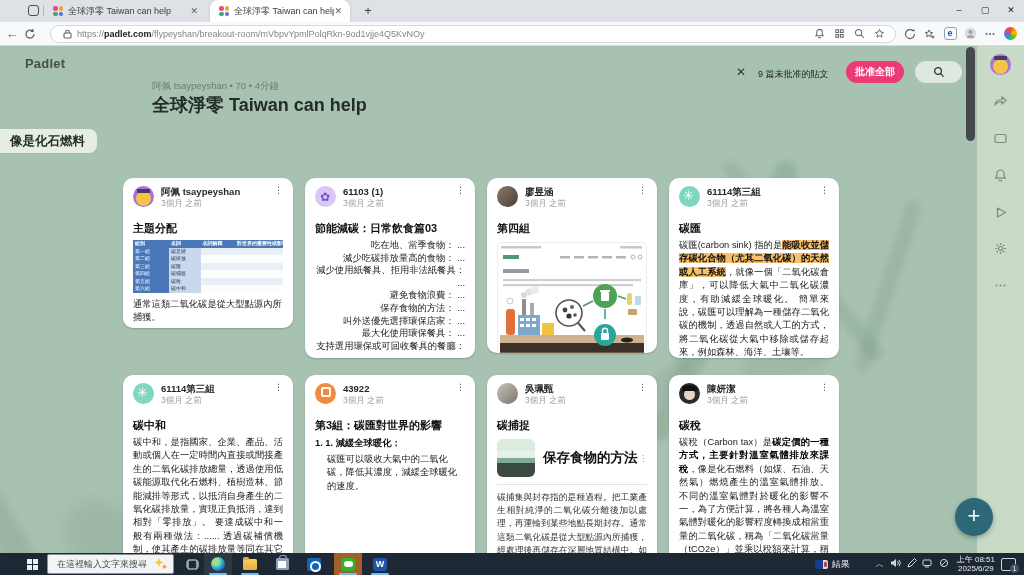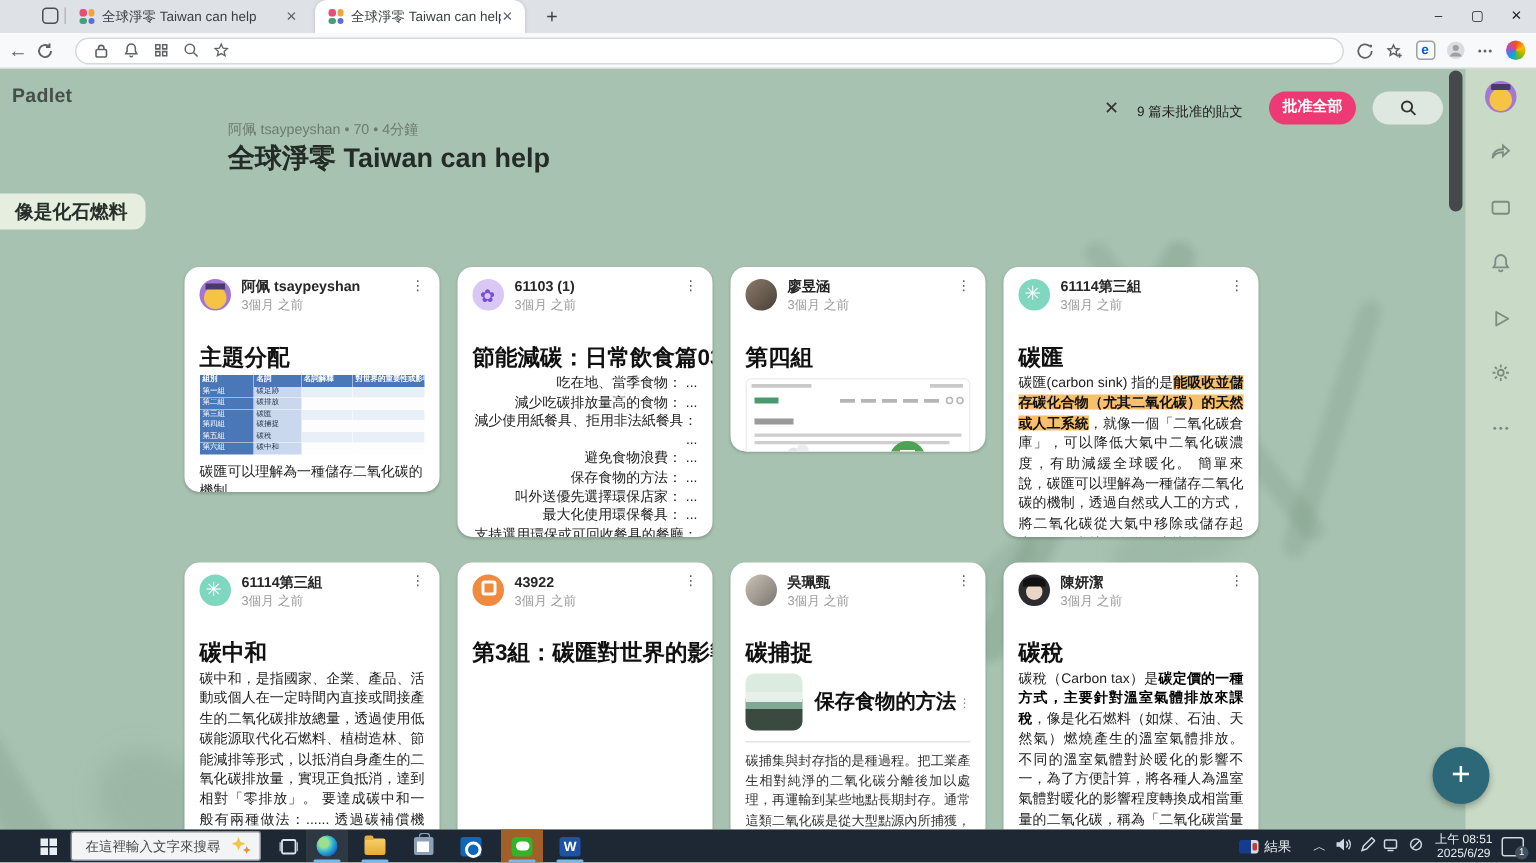--- a/index.html
+++ b/index.html
@@ -41,21 +41,21 @@
 
 .page { position:absolute; top:46px; left:0; width:1024px; height:507px; background:#a8c2b1; overflow:hidden; }
 .tex { position:absolute; pointer-events:none; }
 .t1 { left:712px; top:100px; width:22px; height:310px; background:rgba(98,134,112,.26); transform:rotate(26deg); border-radius:12px; filter:blur(3px); }
 .t2 { left:795px; top:90px; width:16px; height:250px; background:rgba(98,134,112,.20); transform:rotate(-38deg); border-radius:10px; filter:blur(3px); }
 .t3 { left:600px; top:280px; width:20px; height:210px; background:rgba(98,134,112,.16); transform:rotate(48deg); border-radius:10px; filter:blur(3px); }
 .t4 { left:10px; top:420px; width:30px; height:200px; background:rgba(98,134,112,.22); transform:rotate(-30deg); border-radius:16px; filter:blur(4px); }
 .t5 { left:880px; top:150px; width:16px; height:180px; background:rgba(98,134,112,.20); transform:rotate(18deg); border-radius:10px; filter:blur(3px); }
 .t6 { left:60px; top:470px; width:140px; height:60px; background:rgba(98,134,112,.18); transform:rotate(24deg); border-radius:30px; filter:blur(8px); }
 .t7 { left:740px; top:300px; width:90px; height:34px; background:rgba(98,134,112,.16); transform:rotate(-20deg); border-radius:17px; filter:blur(6px); }
-.padlet-logo { position:absolute; left:8px; top:10px; font-size:13px; font-weight:bold; color:#454f49; letter-spacing:.2px; }
+.padlet-logo { position:absolute; left:25px; top:10px; font-size:13px; font-weight:bold; color:#454f49; letter-spacing:.2px; }
 .board-meta { position:absolute; left:152px; top:34px; font-size:9.5px; color:#6d7b70; }
 .board-title { position:absolute; left:152px; top:47px; font-size:18px; font-weight:bold; color:#232c26; }
 .mod-x { position:absolute; left:736px; top:19px; font-size:12px; color:#333; }
 .mod-label { position:absolute; left:758px; top:22px; font-size:9px; color:#222; }
 .approve-btn { position:absolute; left:846px; top:15px; height:22px; padding:0 9px; border-radius:11px; background:#ee3a74; color:#fff; font-size:10px; font-weight:bold; line-height:22px; }
 .search-pill { position:absolute; left:915px; top:15px; width:47px; height:22px; border-radius:11px; background:rgba(255,255,255,.62); display:flex; align-items:center; justify-content:center; }
 .section-chip { position:absolute; left:0; top:83px; height:24px; padding:0 12px 0 10px; background:rgba(233,240,227,.95); border-radius:0 8px 8px 0; font-size:12.5px; font-weight:bold; color:#25302a; line-height:24px; }
 
 
 .side { position:absolute; right:0; top:0; width:47px; height:507px; background:#c9dac7; }
@@ -67,21 +67,21 @@
 .fab { position:absolute; left:955px; top:452px; width:38px; height:38px; border-radius:50%; background:#2d6878; color:#fff; font-size:22px; font-weight:300; text-align:center; line-height:36px; box-shadow:0 2px 5px rgba(0,0,0,.3); }
 
 
 .card { position:absolute; width:170px; background:#fff; border-radius:10px; box-shadow:0 1px 2px rgba(0,0,0,.18); padding:8px 10px 8px 10px; overflow:hidden; }
 .chead { display:flex; align-items:flex-start; }
 .cav { width:21px; height:21px; border-radius:50%; flex:none; margin-right:7px; position:relative; overflow:hidden; }
 .cmeta { flex:1; min-width:0; }
 .cname { font-size:9.5px; font-weight:bold; color:#272727; line-height:11px; white-space:nowrap; }
 .ctime { font-size:8.5px; color:#9b9b9b; line-height:10px; margin-top:1px; }
 .cdots { font-size:9px; color:#555; letter-spacing:0; line-height:9px; }
-.ctitle { font-size:15px; font-weight:bold; color:#111; margin-top:23px; line-height:15px; white-space:nowrap; }
+.ctitle { font-size:11px; font-weight:bold; color:#111; margin-top:13px; line-height:15px; white-space:nowrap; }
 .cbody { font-size:9.3px; color:#222; line-height:13.4px; margin-top:3px; text-align:justify; }
 .cbody.prelist { white-space:pre-line; text-align:right; line-height:12.6px; }
 mark.hl { background:#f8c06b; color:#111; font-weight:bold; }
 .cbody b { font-weight:bold; color:#000; }
 .numli { margin-top:4px; }
 .numli .lt { font-weight:bold; font-size:9.3px; color:#111; }
 .numli .lb { margin-left:12px; text-align:left; }
 
 .ttable { width:150px; border-collapse:collapse; margin-top:4px; table-layout:fixed; }
 .ttable td { font-size:5px; color:#26324a; padding:0 2px; height:7.5px; line-height:7.5px; overflow:hidden; white-space:nowrap; }
@@ -120,21 +120,21 @@
 .store:after { content:""; position:absolute; left:2.5px; top:2.5px; width:8px; height:7px; background:#fff; }
 .outlook { width:14px; height:13px; background:#1066b8; border-radius:2px; position:relative; }
 .outlook:after { content:""; position:absolute; left:2.5px; top:3px; width:7px; height:7px; border-radius:50%; border:2px solid #fff; }
 .line-btn { background:#a25f28; }
 .line-logo { width:14px; height:13px; background:#34b32a; border-radius:3px; position:relative; }
 .line-logo:after { content:""; position:absolute; left:2.5px; top:3px; width:9px; height:6.5px; background:#fff; border-radius:3px; }
 .word { width:14px; height:13px; background:#1c53a5; border-radius:2px; color:#fff; font-size:9px; font-weight:bold; text-align:center; line-height:13px; }
 .tray { position:absolute; right:2px; top:0; height:22px; display:flex; align-items:center; }
 .mlb { width:13px; height:9px; background:linear-gradient(90deg,#143d8f 60%, #d8dce2 60%); border-radius:2px; margin-right:4px; position:relative; }
 .mlb:after{ content:""; position:absolute; right:1px; top:2px; width:3px; height:5px; background:#c23a3a; border-radius:1px; }
-.tray .news { color:#e8edf2; font-size:9px; margin-right:12px; }
+.tray .news { color:#e8edf2; font-size:9px; margin-right:23px; }
 .tray-ic { color:#cfd6dd; font-size:9px; width:14px; text-align:center; margin-right:2px; }
 .clock { color:#e8edf2; font-size:8px; text-align:center; line-height:9px; margin:0 6px 0 4px; }
 .notif { position:relative; width:15px; height:13px; border:1px solid #cfd6dd; border-radius:2px; margin-right:6px; }
 .notif .badge { position:absolute; right:-4px; bottom:-3px; width:9px; height:9px; border-radius:50%; background:#425060; color:#fff; font-size:6.5px; text-align:center; line-height:9px; }
 </style>
 </head>
 <body>
 
 <div class="screen">
 
@@ -176,20 +176,21 @@
           <path d="M10 6a4 4 0 1 1-1.2-2.8M9 1v2.4H6.6" fill="none" stroke="#5f6368" stroke-width="1.3"></path>
         </svg>
     </div>
     <div class="addr">
       <div class="ticon">
         <svg class="ic" width="9" height="10" viewBox="0 0 9 10">
             <rect x="1" y="4" width="7" height="5" rx="1" fill="none" stroke="#5f6368" stroke-width="1.1"></rect>
             <path d="M2.7 4V3a1.8 1.8 0 0 1 3.6 0v1" fill="none" stroke="#5f6368" stroke-width="1.1"></path>
           </svg>
       </div>
+      <div class="url"><span>https://</span><b>padlet.com</b><span>/flypeyshan/breakout-room/mVbpvYpmlPolqRkn-9od1vjje4Q5KvNOy</span></div>
       <div class="ticon">
         <svg class="ic" width="11" height="11" viewBox="0 0 12 12">
             <path d="M6 1.5a3 3 0 0 1 3 3v2.2l1 1.8H2l1-1.8V4.5a3 3 0 0 1 3-3zM5 9.8a1 1 0 0 0 2 0" fill="none" stroke="#5f6368" stroke-width="1.1"></path>
           </svg>
       </div>
       <div class="ticon">
         <svg class="ic" width="11" height="11" viewBox="0 0 12 12">
             <path d="M2 2h3v3H2zM7 2h3v3H7zM2 7h3v3H2zM7 7h3v3H7z" fill="none" stroke="#5f6368" stroke-width="1.1"></path>
           </svg>
       </div>
@@ -360,21 +361,21 @@
               <td class="r"></td>
             </tr>
         <tr class="even">
               <td class="g">第六組</td>
               <td class="n">碳中和</td>
               <td class="r"></td>
               <td class="r"></td>
             </tr>
       </tbody>
         </table>
-      <div class="cbody" style="margin-top:5px; text-align:left;">碳匯可以理解為一種儲存二氧化碳的機制。</div>
+      <div class="cbody" style="margin-top:5px; text-align:left;">通常這類二氧化碳是從大型點源內所捕獲。</div>
     </div>
 
     <div class="card" style="left:305px; top:132px; height:180px;">
       <div class="chead">
         <div class="cav" style="background:#d9c8f5;">
             <div style="position:absolute;left:5px;top:4px;color:#7a4fd0;font-size:12px;font-weight:bold;">✿</div>
           </div>
         <div class="cmeta">
             <div class="cname">61103 (1)</div>
             <div class="ctime">3個月 之前</div>
@@ -386,21 +387,21 @@
 減少吃碳排放量高的食物： ...
 減少使用紙餐具、拒用非法紙餐具：
 ...
 避免食物浪費： ...
 保存食物的方法： ...
 叫外送優先選擇環保店家： ...
 最大化使用環保餐具： ...
 支持選用環保或可回收餐具的餐廳：</div>
     </div>
 
-    <div class="card" style="left:487px; top:132px; height:123px;">
+    <div class="card" style="left:487px; top:132px; height:175px;">
       <div class="chead">
         <div class="cav" style="background:linear-gradient(135deg,#8a7a6a,#4a4038);"></div>
         <div class="cmeta">
             <div class="cname">廖昱涵</div>
             <div class="ctime">3個月 之前</div>
           </div>
         <div class="cdots">⋮</div>
       </div>
       <div class="ctitle">第四組</div>
       <div class="shot">
@@ -497,20 +498,24 @@
         <div class="cav" style="background:#ef8a3e;">
             <div style="position:absolute;left:5.5px;top:4px;width:10px;height:10px;border:2px solid #fff;border-radius:2px;"></div>
           </div>
         <div class="cmeta">
             <div class="cname">43922</div>
             <div class="ctime">3個月 之前</div>
           </div>
         <div class="cdots">⋮</div>
       </div>
       <div class="ctitle">第3組：碳匯對世界的影響</div>
+      <div class="numli">
+        <div class="lt"><span>1.</span> <span>1. 減緩全球暖化：</span></div>
+        <div class="cbody lb">碳匯可以吸收大氣中的二氧化碳，降低其濃度，減緩全球暖化的速度。</div>
+      </div>
     </div>
 
     <div class="card" style="left:487px; top:329px; height:224px;">
       <div class="chead">
         <div class="cav" style="background:linear-gradient(135deg,#c9c2b8,#7a756d);"></div>
         <div class="cmeta">
             <div class="cname">吳珮甄</div>
             <div class="ctime">3個月 之前</div>
           </div>
         <div class="cdots">⋮</div>

